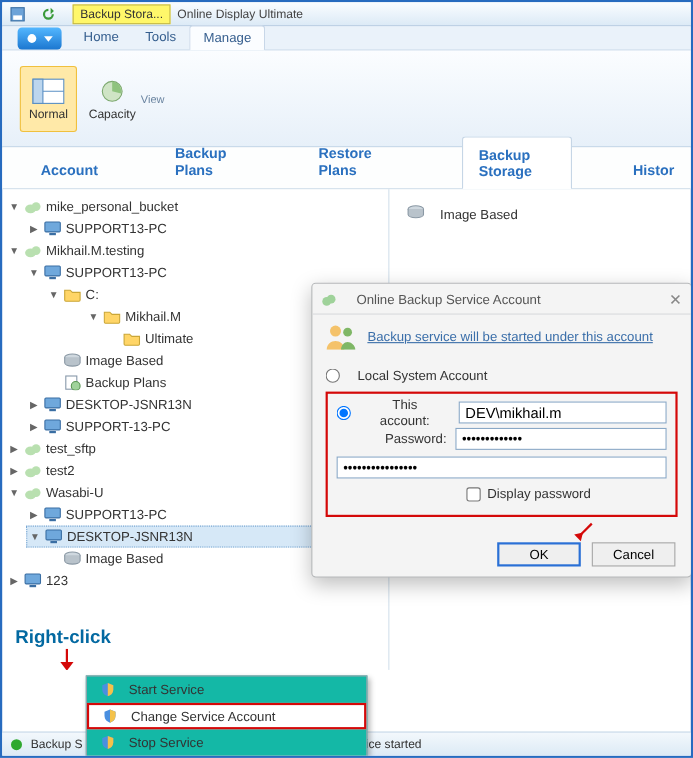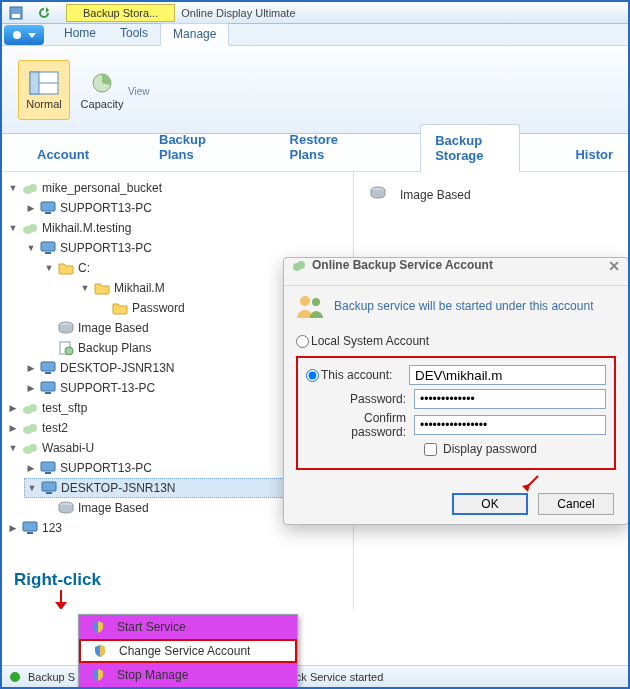--- a/index.html
+++ b/index.html
@@ -2,25 +2,25 @@
 <html><head>
 <meta charset="utf-8">
 <style>
   * { box-sizing: border-box; }
   html,body { margin:0; padding:0; font-family:"Segoe UI",Tahoma,sans-serif; font-size:12px; color:#333; }
   .window { width:630px; height:689px; border:2px solid #276bbf; position:relative; background:#fff; overflow:hidden; }
 
   
   .titlebar { height:22px; background:linear-gradient(#fafdff,#dceaf6); display:flex; align-items:center; border-bottom:1px solid #a7c1dc;}
   .tb-btn { width:28px; height:20px; display:flex; align-items:center; justify-content:center; }
-  .doc-tab { background:#fff76a; border:1px solid #c5b84a; height:18px; padding:0 16px; display:flex; align-items:center; font-size:11px; margin-left:8px; }
+  .doc-tab { background:#fff76a; border:1px solid #c5b84a; height:18px; padding:0 6px; display:flex; align-items:center; font-size:11px; margin-left:8px; }
   .app-title { margin-left:6px; font-size:11px; color:#444; }
 
   
-  .ribbon-tabs { height:22px; background:#eaf2fa; display:flex; align-items:flex-end; padding-left:2px; border-bottom:1px solid #c8d7e8;}
+  .ribbon-tabs { height:22px; background:#eaf2fa; display:flex; align-items:flex-end; padding-left:14px; border-bottom:1px solid #c8d7e8;}
   .orb { width:40px; height:20px; background:linear-gradient(#53b7ff,#1c77d0); border-radius:4px; margin-right:8px; display:flex; align-items:center; justify-content:center;}
   .orb::after{content:"";border-left:4px solid transparent;border-right:4px solid transparent;border-top:5px solid #fff;margin-left:4px;}
   .rtab { padding:3px 12px 4px; font-size:12px; color:#355e8e; cursor:pointer;}
   .rtab.active { background:#fbfdff; border:1px solid #c8d7e8; border-bottom:1px solid #fbfdff; border-radius:3px 3px 0 0; margin-bottom:-1px;}
 
   
   .ribbon-body { height:88px; background:linear-gradient(#fbfdff,#e7f0f9); border-bottom:1px solid #b6cce2; display:flex; align-items:flex-start; padding:6px 10px;}
   .rgroup { display:flex; flex-direction:row; align-items:center; height:76px; padding:0 6px;}
   .rgroup .btns{display:flex; gap:6px;}
   .rbtn { width:52px; height:60px; display:flex; flex-direction:column; align-items:center; justify-content:center; border:1px solid transparent; border-radius:3px; gap:3px; font-size:11px;}
@@ -57,34 +57,34 @@
   .annot{position:absolute;color:#0369a1;font-weight:600;font-size:17px;}
   .arrow-down{position:absolute;color:#d40808;}
   .arrow-down svg{display:block;}
 
   
   .status { position:absolute; left:0; right:0; bottom:0; height:22px; background:linear-gradient(#f3f8fc,#dceaf5); border-top:1px solid #c2d5e6; display:flex; align-items:center; padding:0 8px; gap:8px; font-size:11px;}
   .st-ic{width:10px;height:10px;border-radius:50%;background:#2fa82f;display:inline-block;}
   .status .sep{color:#9ab4cc;}
 
   
-  .ctxmenu{position:absolute;left:76px;top:612px;width:220px;background:#d946ef;border:1px solid #9aa4ae;box-shadow:2px 2px 5px rgba(0,0,0,.3);z-index:30;}
+  .ctxmenu{position:absolute;left:76px;top:612px;width:256px;background:#14b8a6;border:1px solid #9aa4ae;box-shadow:2px 2px 5px rgba(0,0,0,.3);z-index:30;}
   .ctxmenu .mi{display:flex;align-items:center;gap:8px;height:24px;padding:0 8px;font-size:12px;}
   .ctxmenu .gutter{width:22px;display:flex;align-items:center;justify-content:center;}
   .ctxmenu .mi.hi{border:2px solid #d40808;background:#fff;}
   .shield{width:14px;height:14px;}
 
   
   .dialog{position:absolute;left:281px;top:255px;width:346px;height:268px;background:#f4f4f4;border:1px solid #b6b8ba;border-radius:4px;box-shadow:0 6px 18px rgba(0,0,0,.25);z-index:20;display:flex;flex-direction:column;}
-  .dlg-title{height:28px;display:flex;padding:0 8px;gap:6px;border-bottom:1px solid #d7dadc;color:#555;font-weight:bold;}
+  .dlg-title{height:28px;display:flex;align-items:center;padding:0 8px;gap:18px;border-bottom:1px solid #d7dadc;color:#555;}
   .dlg-title .close{margin-left:auto;color:#888;font-size:14px;cursor:pointer;}
-  .dlg-head{display:flex;align-items:center;gap:10px;padding:8px 12px;color:#3a6ea9;}
+  .dlg-head{display:flex;align-items:center;gap:10px;padding:8px 12px;color:#3a6ea9;text-decoration:underline;}
   .people{width:28px;height:24px;}
   .dlg-body{padding:4px 12px 8px 12px;flex:1;}
-  .radio-row{display:flex;align-items:center;gap:2px;height:22px;font-size:12px;}
+  .radio-row{display:flex;align-items:center;gap:16px;height:22px;font-size:12px;}
   input[type=radio],input[type=checkbox]{margin:0;}
   .field-box{border:2px solid #d40808;padding:6px 8px 8px;margin-top:4px;}
   .field-row{display:flex;align-items:center;gap:8px;height:26px;}
   .field-row label{width:100px;text-align:right;font-size:12px;}
   .field-row input[type=text],.field-row input[type=password]{flex:1;height:20px;border:1px solid #8aa8c6;padding:0 5px;font-size:12px;}
   .chk-row{display:flex;align-items:center;gap:6px;justify-content:flex-start;padding-left:118px;height:22px;}
   .dlg-foot{height:40px;display:flex;align-items:center;justify-content:flex-end;gap:10px;padding:0 14px;}
   .btn{width:76px;height:22px;background:#efefef;border:1px solid #a7a7a7;font-size:12px;cursor:pointer;}
   .btn.primary{border:2px solid #2a70d6;}
   .arrow-red{position:absolute;}
@@ -222,21 +222,21 @@
                                 </svg></span>
                               <span class="lbl">Mikhail.M</span>
                             </div>
                             <ul>
                               <li class="node">
                                 <div class="row">
                                   <span class="tw none"></span>
                                   <span class="nic"><svg width="16" height="14">
                                       <path d="M1 3h5l2 2h7v7c0 .5-.5 1-1 1H2c-.5 0-1-.5-1-1V3z" fill="#ffd567" stroke="#caa637"></path>
                                     </svg></span>
-                                  <span class="lbl">Password</span>
+                                  <span class="lbl">Ultimate</span>
                                 </div>
                               </li>
                             </ul>
                           </li>
                         </ul>
                       </li>
                     </ul>
                   </li>
                   <li class="node">
                     <div class="row">
@@ -405,21 +405,21 @@
         </span>
         <span>Change Service Account</span>
       </div>
       <div class="mi">
         <span class="gutter">
           <svg class="shield" viewBox="0 0 14 14">
             <path d="M7 1l5 2v4c0 3-2 5-5 6-3-1-5-3-5-6V3l5-2z" fill="#4a8fe0"></path>
             <path d="M7 1v12c3-1 5-3 5-6V3L7 1z" fill="#f4c24a"></path>
           </svg>
         </span>
-        <span>Stop Manage</span>
+        <span>Stop Service</span>
       </div>
     </div>
 
   <div class="dialog">
     <div class="dlg-title">
       <svg width="14" height="14">
           <circle cx="5" cy="9" r="4" fill="#9fd29a"></circle>
           <circle cx="9" cy="7" r="4" fill="#9fd29a"></circle>
         </svg>
       <span>Online Backup Service Account</span>
@@ -435,29 +435,28 @@
       <span>Backup service will be started under this account</span>
     </div>
     <div class="dlg-body">
       <div class="radio-row">
         <input type="radio" name="acct" style="">
         <span>Local System Account</span>
       </div>
       <div class="field-box">
         <div class="radio-row">
           <input type="radio" name="acct" checked="" style="">
-          <span style="width:86px;">This account:</span>
+          <span style="width:86px;text-align:center;">This account:</span>
           <input type="text" style="flex: 1 1 0%; height: 20px; border: 1px solid rgb(138, 168, 198); padding: 0px 5px;" value="DEV\mikhail.m">
         </div>
         <div class="field-row">
           <label>Password:</label>
           <input type="password" value="•••••••••••••" style="">
         </div>
         <div class="field-row">
-          <label>Confirm password:</label>
           <input type="password" value="••••••••••••••••" style="">
         </div>
         <div class="chk-row">
           <input type="checkbox" style="">
           <span>Display password</span>
         </div>
       </div>
     </div>
     <div class="dlg-foot">
       <button class="btn primary">OK</button>

